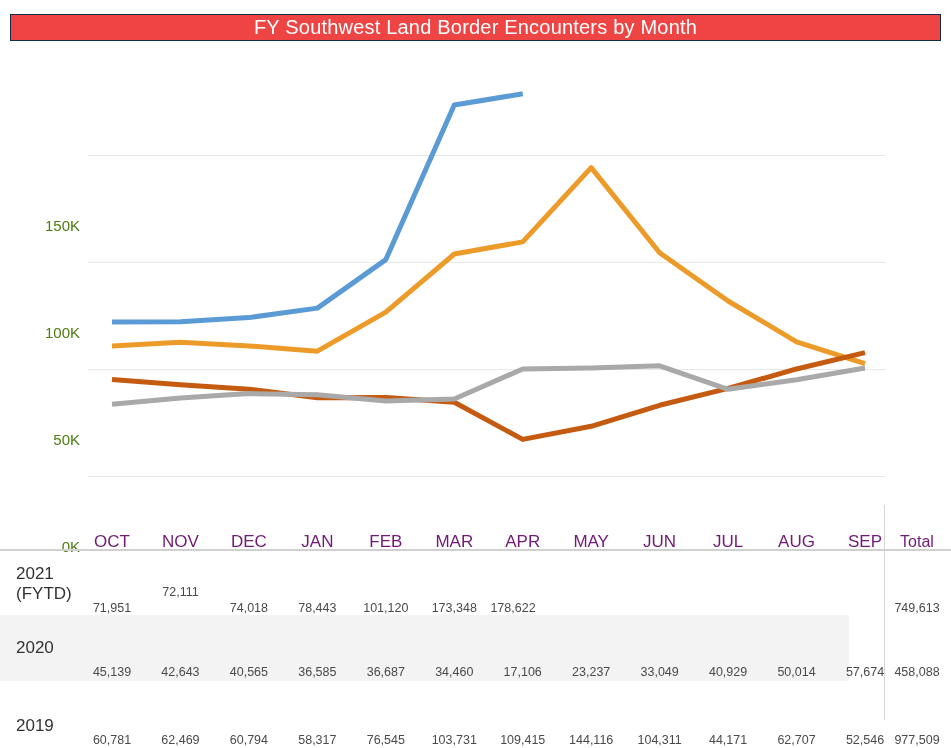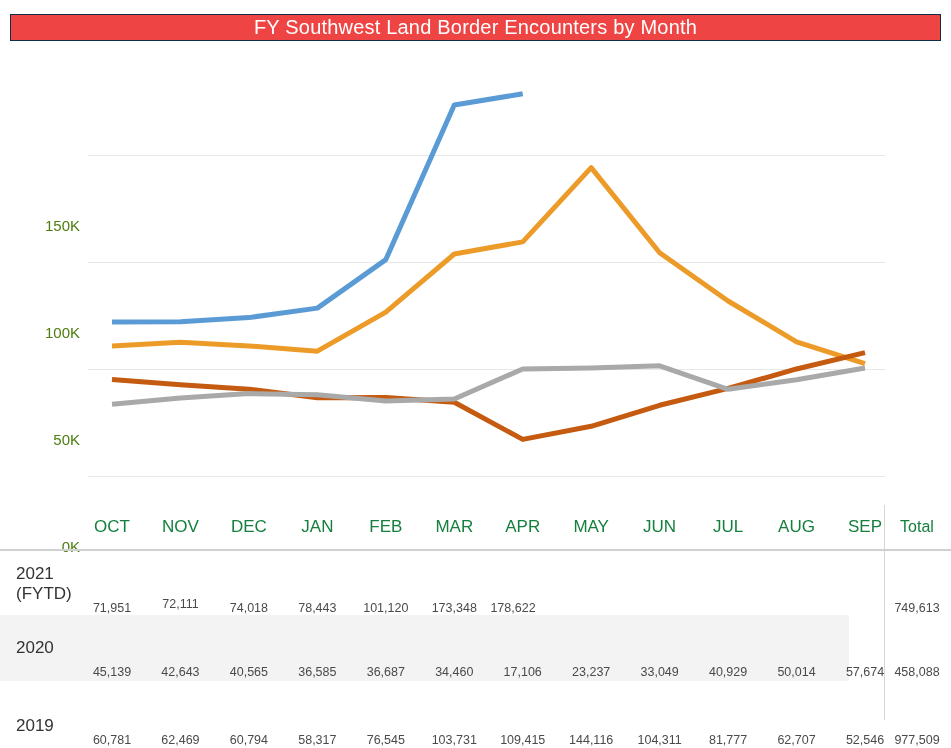--- a/index.html
+++ b/index.html
@@ -34,23 +34,23 @@
   #ylabels{position:absolute;left:0;top:70px;width:80px;height:480px;}
   .gridline{
     position:absolute;left:88px;width:797px;height:1px;background:#e8e8e8;
   }
   #chart-svg{position:absolute;left:0;top:0;}
   
   #month-row{
     position:absolute;left:0;top:505px;width:951px;height:42px;
   }
   .month-cell{
-    position:absolute;top:1px;height:42px;
+    position:absolute;top:16px;height:42px;
     display:flex;align-items:center;justify-content:center;
-    font-size:17px;color:#15803d;
+    font-size:17px;color:#701a75;
   }
   #total-sep{
     position:absolute;left:884px;top:505px;width:1px;height:215px;background:#d6d6d6;
   }
   #header-underline{
     position:absolute;left:0;top:549px;width:951px;height:2px;background:#d0d0d0;
   }
   
   #table{position:absolute;left:0;top:551px;width:951px;height:197px;}
   .trow{position:absolute;left:0;width:849px;}
@@ -111,21 +111,21 @@
 <div id="total-sep"></div>
 <div id="header-underline"></div>
 
 <div id="table">
     <div class="trow" style="top: 0px; height: 66px;">
       <div class="row-label" style="top: 13px;">
         <div>2021</div>
         <div>(FYTD)</div>
       </div>
       <div class="cell" style="left: 79px; width: 66px; top: 33px;">71,951</div>
-      <div class="cell" style="left: 147.455px; width: 66px; top: 29px;">72,111</div>
+      <div class="cell" style="left: 147.455px; width: 66px; top: 17px;">72,111</div>
       <div class="cell" style="left: 215.909px; width: 66px; top: 33px;">74,018</div>
       <div class="cell" style="left: 284.364px; width: 66px; top: 33px;">78,443</div>
       <div class="cell" style="left: 352.818px; width: 66px; top: 33px;">101,120</div>
       <div class="cell" style="left: 421.273px; width: 66px; top: 33px;">173,348</div>
       <div class="cell" style="left: 480px; width: 66px; top: 33px;">178,622</div>
       <div class="cell total" style="left: 886px; width: 62px; top: 33px;">749,613</div>
     </div>
     <div class="trow alt" style="top: 64px; height: 66px;">
       <div class="row-label" style="top: 23px;">2020</div>
       <div class="cell" style="left: 79px; width: 66px; top: 33px;">45,139</div>
@@ -146,18 +146,18 @@
       <div class="row-label" style="top: 33px;">2019</div>
       <div class="cell" style="left: 79px; width: 66px; top: 32.5px;">60,781</div>
       <div class="cell" style="left: 147.455px; width: 66px; top: 32.5px;">62,469</div>
       <div class="cell" style="left: 215.909px; width: 66px; top: 32.5px;">60,794</div>
       <div class="cell" style="left: 284.364px; width: 66px; top: 32.5px;">58,317</div>
       <div class="cell" style="left: 352.818px; width: 66px; top: 32.5px;">76,545</div>
       <div class="cell" style="left: 421.273px; width: 66px; top: 32.5px;">103,731</div>
       <div class="cell" style="left: 489.727px; width: 66px; top: 32.5px;">109,415</div>
       <div class="cell" style="left: 558.182px; width: 66px; top: 32.5px;">144,116</div>
       <div class="cell" style="left: 626.636px; width: 66px; top: 32.5px;">104,311</div>
-      <div class="cell" style="left: 695.091px; width: 66px; top: 32.5px;">81,777</div>
+      <div class="cell" style="left: 695.091px; width: 66px; top: 32.5px;">44,171</div>
       <div class="cell" style="left: 763.545px; width: 66px; top: 32.5px;">62,707</div>
       <div class="cell" style="left: 832px; width: 66px; top: 32.5px;">52,546</div>
       <div class="cell total" style="left: 886px; width: 62px; top: 32.5px;">977,509</div>
     </div>
   </div>
 
 </body></html>

